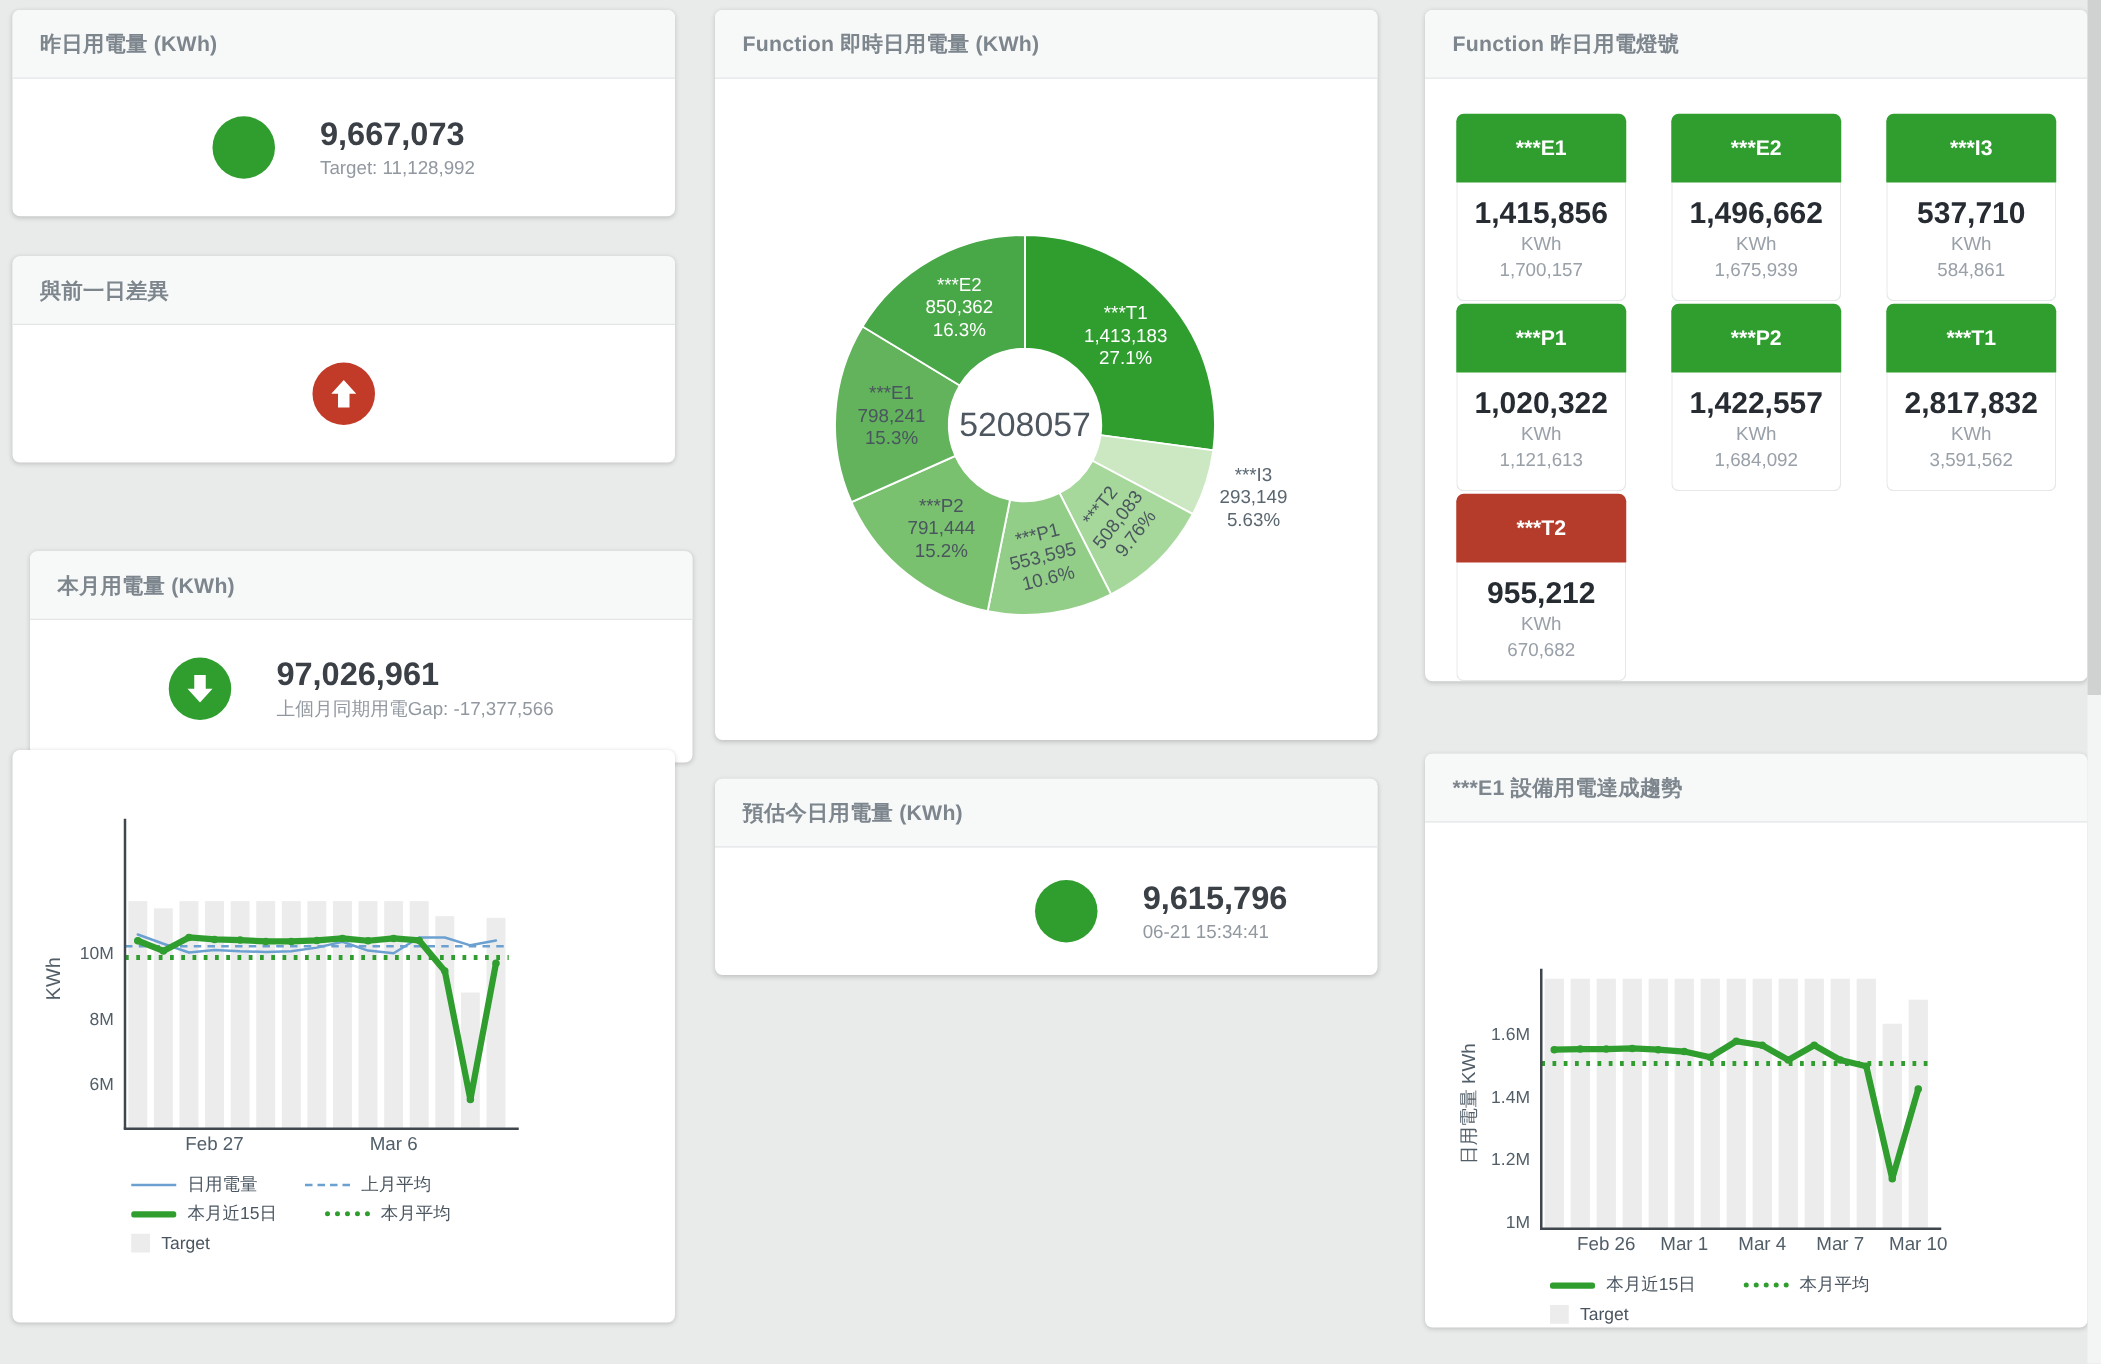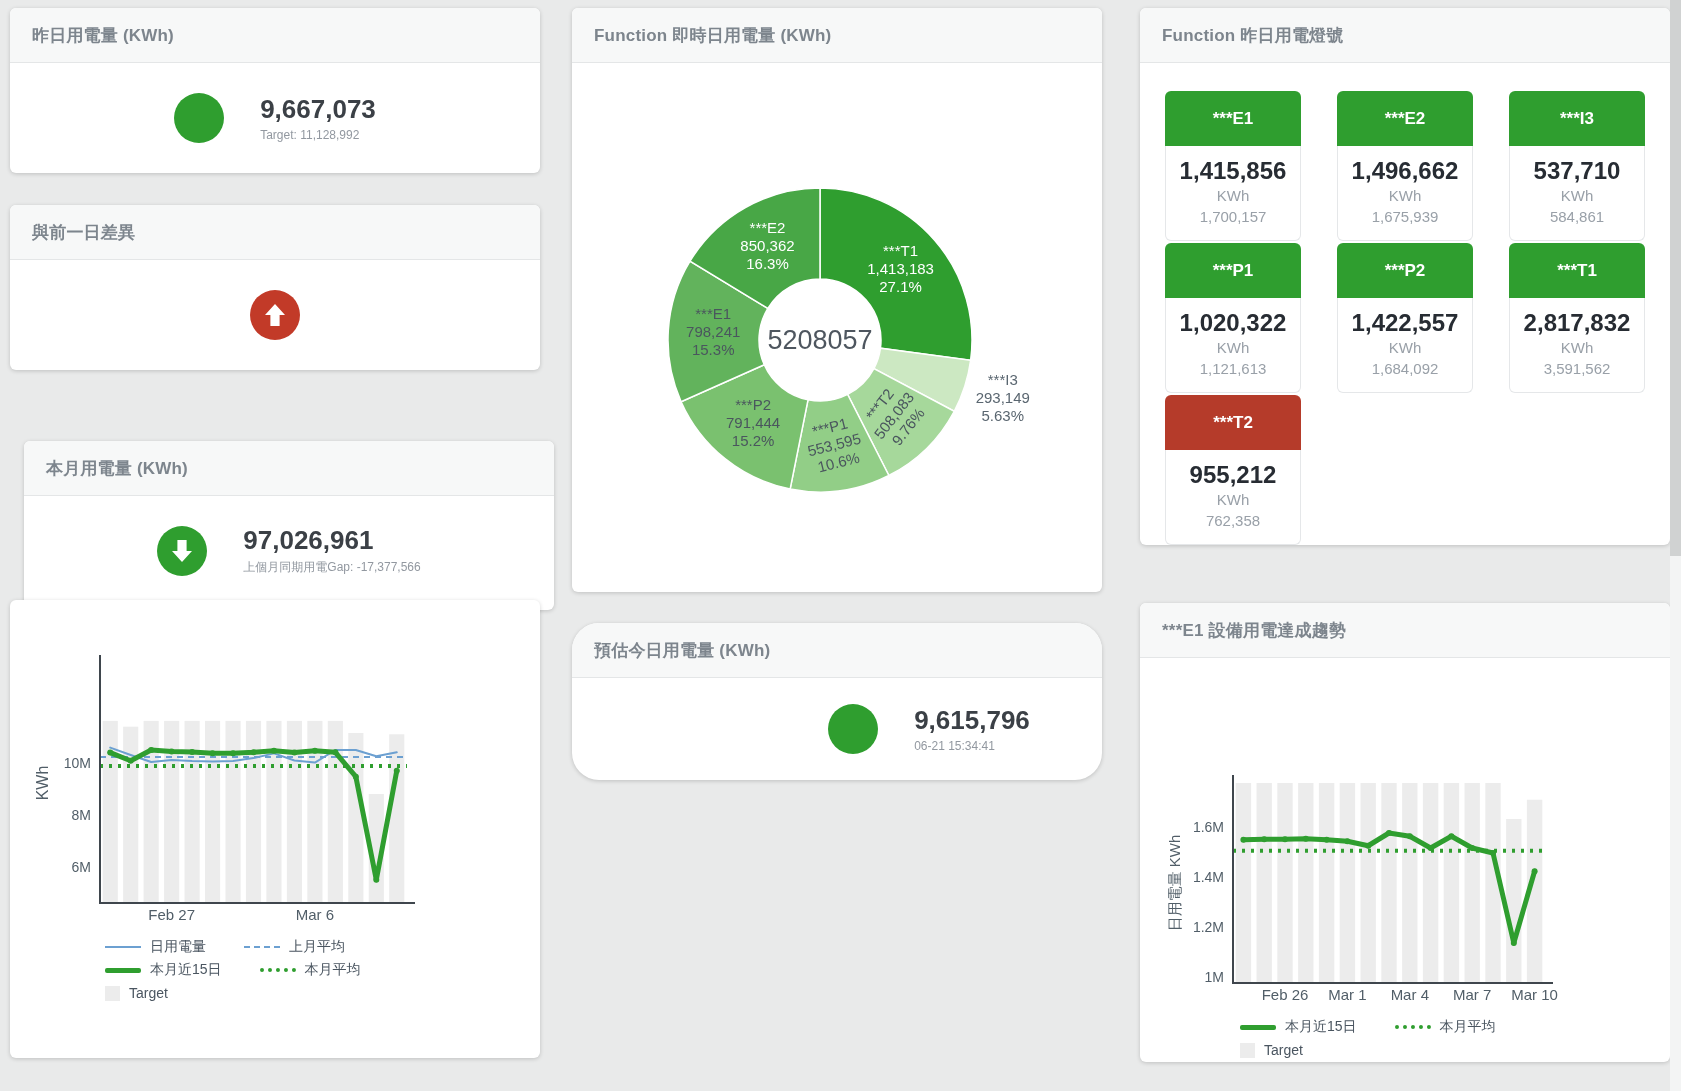--- a/index.html
+++ b/index.html
@@ -8,21 +8,21 @@
   .card{position:absolute;background:#fff;border-radius:6px;
         box-shadow:0 1px 4px rgba(0,0,0,.18);overflow:hidden;}
   .card-header{height:55px;box-sizing:border-box;background:#f7f8f8;
         border-bottom:1px solid #e4e6e7;display:flex;align-items:center;
         padding:0 22px;}
   .card-title{font-size:17px;font-weight:700;color:#7d858d;letter-spacing:.2px;}
   .stat-row{display:flex;align-items:center;justify-content:center;gap:36px;height:109px;}
   .dot{width:50px;height:50px;border-radius:50%;flex:0 0 auto;
        display:flex;align-items:center;justify-content:center;}
   .stat-value{font-size:26px;font-weight:700;color:#3b4046;}
-  .stat-sub{font-size:12px;color:#9298a0;margin-top:3px;}
+  .stat-sub{font-size:15px;color:#9298a0;margin-top:3px;}
   .shift-right{transform:translateX(92px);}
   
   .tiles-grid{display:grid;grid-template-columns:repeat(3,1fr);
       column-gap:36px;row-gap:12px;padding:28px 25px 0 25px;}
   .tile{height:140px;}
   .tile-head{height:55px;border-radius:6px 6px 0 0;display:flex;align-items:center;
       justify-content:center;color:#fff;font-size:17px;font-weight:700;}
   .tile-body{height:83px;border:1px solid #e5e7e9;border-top:none;
       border-radius:0 0 6px 6px;text-align:center;padding-top:11px;box-sizing:content-box;}
   .tile-value{font-size:24px;font-weight:700;color:#272c33;}
@@ -182,21 +182,21 @@
       <path d="M218.12513313512125,426.0352050013881 A152,152 0 0 1 109.09525415851306,338.720916897855 L192.25533226098221,301.76957849190234 A61,61 0 0 0 236.01074421869998,336.8101809545044 Z" fill="#7ac16f" stroke="#ffffff" stroke-width="1.5"></path>
       <text x="181.1154209142323" y="346.51917792052126" text-anchor="middle" font-size="15" fill="#4a565e"><tspan x="181.1154209142323" dy="0">***P2</tspan><tspan x="181.1154209142323" dy="18">791,444</tspan><tspan x="181.1154209142323" dy="18">15.2%</tspan></text>
       <path d="M109.09525415851306,338.720916897855 A152,152 0 0 1 118.01193324024356,198.2148332485035 L195.8337363661504,245.38226860630732 A61,61 0 0 0 192.25533226098221,301.76957849190234 Z" fill="#62b35c" stroke="#ffffff" stroke-width="1.5"></path>
       <text x="141.21481293577781" y="256.2232881381104" text-anchor="middle" font-size="15" fill="#4a565e"><tspan x="141.21481293577781" dy="0">***E1</tspan><tspan x="141.21481293577781" dy="18">798,241</tspan><tspan x="141.21481293577781" dy="18">15.3%</tspan></text>
       <path d="M118.01193324024356,198.2148332485035 A152,152 0 0 1 247.99999999999997,125 L248,216 A61,61 0 0 0 195.8337363661504,245.38226860630732 Z" fill="#48a746" stroke="#ffffff" stroke-width="1.5"></path>
       <text x="195.48945513599332" y="169.77102018103415" text-anchor="middle" font-size="15" fill="#ffffff"><tspan x="195.48945513599332" dy="0">***E2</tspan><tspan x="195.48945513599332" dy="18">850,362</tspan><tspan x="195.48945513599332" dy="18">16.3%</tspan></text>
       <text x="248" y="286" text-anchor="middle" font-size="27" fill="#4e565f">5208057</text>
     </svg>
 </section>
 
-<section class="card" style="left:572px;top:623px;width:530px;height:157px;border-radius:27px;">
+<section class="card" style="left:572px;top:623px;width:530px;height:157px;">
   <div class="card-header">
     <span class="card-title">預估今日用電量 (KWh)</span>
   </div>
   <div class="stat-row shift-right" style="height:101px;">
     <span class="dot" id="dot-estimate" style="background: rgb(47, 158, 47);"></span>
     <div>
       <div class="stat-value">9,615,796</div>
       <div class="stat-sub">06-21 15:34:41</div>
     </div>
   </div>
@@ -253,21 +253,21 @@
           <div class="tile-value">2,817,832</div>
           <div class="tile-unit">KWh</div>
           <div class="tile-target">3,591,562</div>
         </div>
       </div>
       <div class="tile">
         <div class="tile-head" style="background:#b53b2a">***T2</div>
         <div class="tile-body">
           <div class="tile-value">955,212</div>
           <div class="tile-unit">KWh</div>
-          <div class="tile-target">762,358</div>
+          <div class="tile-target">670,682</div>
         </div>
       </div>
     </div>
 </section>
 
 <section class="card" style="left:1140px;top:603px;width:530px;height:459px;">
   <div class="card-header">
     <span class="card-title">***E1 設備用電達成趨勢</span>
   </div>
   <svg id="trend-svg" width="530" height="348" viewBox="0 0 530 348">

